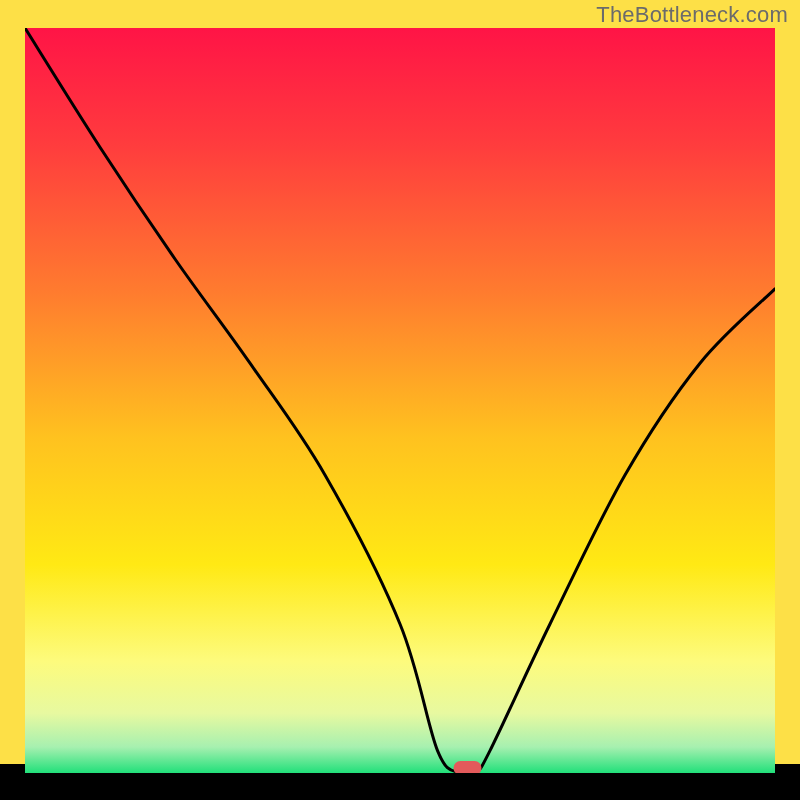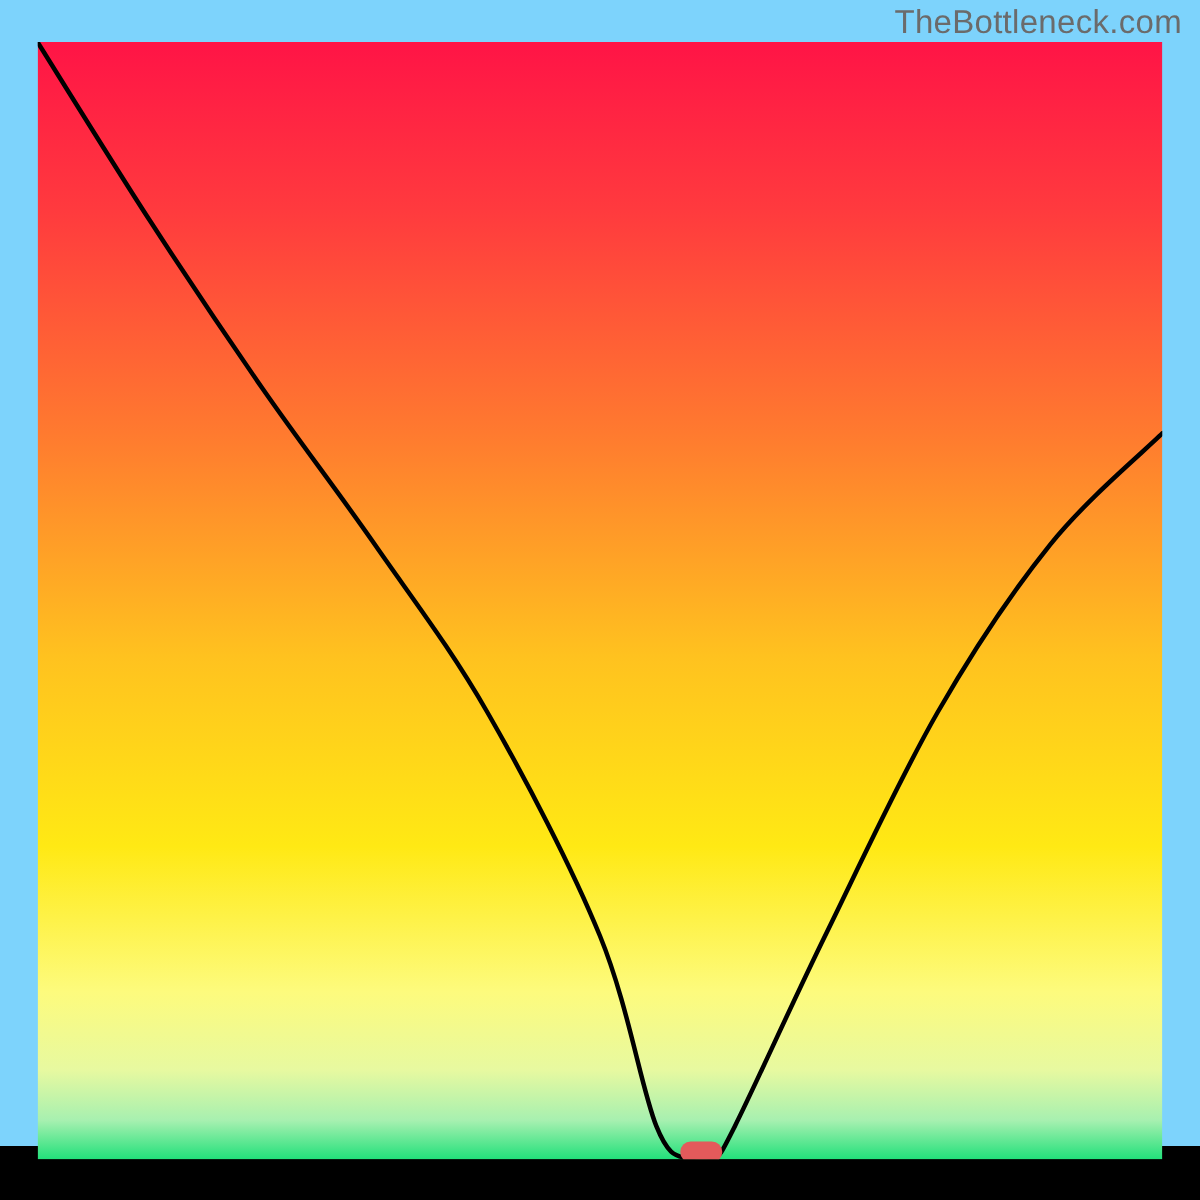--- a/index.html
+++ b/index.html
@@ -8,21 +8,21 @@
     width: 800px;
     height: 800px;
     background: #000;
     font-family: Arial, Helvetica, sans-serif;
     overflow: hidden;
   }
   .frame {
     position: relative;
     width: 800px;
     height: 764px;
-    background: #7dd3fc;
+    background: #fde047;
   }
   .attribution {
     position: absolute;
     top: 2px;
     right: 12px;
     color: #6b6b6b;
     font-size: 22px;
     font-weight: 400;
     letter-spacing: 0.2px;
     z-index: 10;

